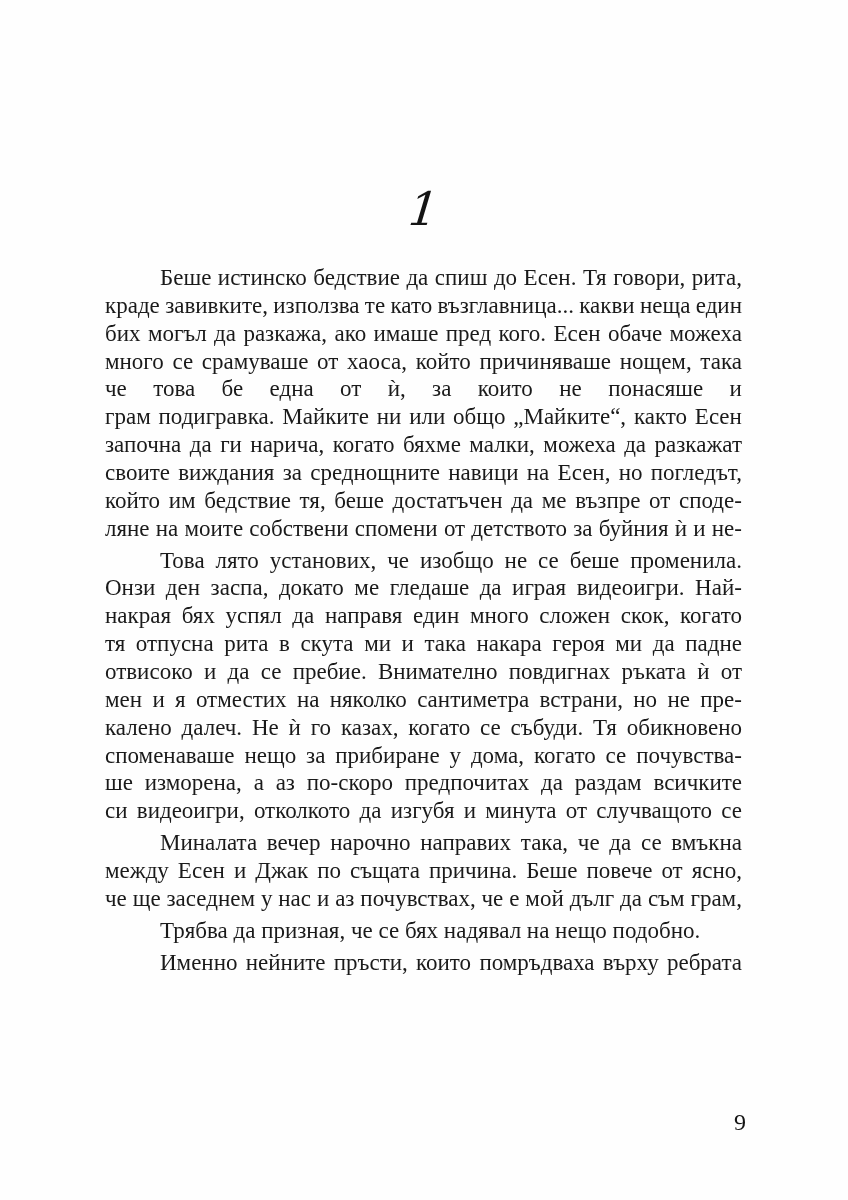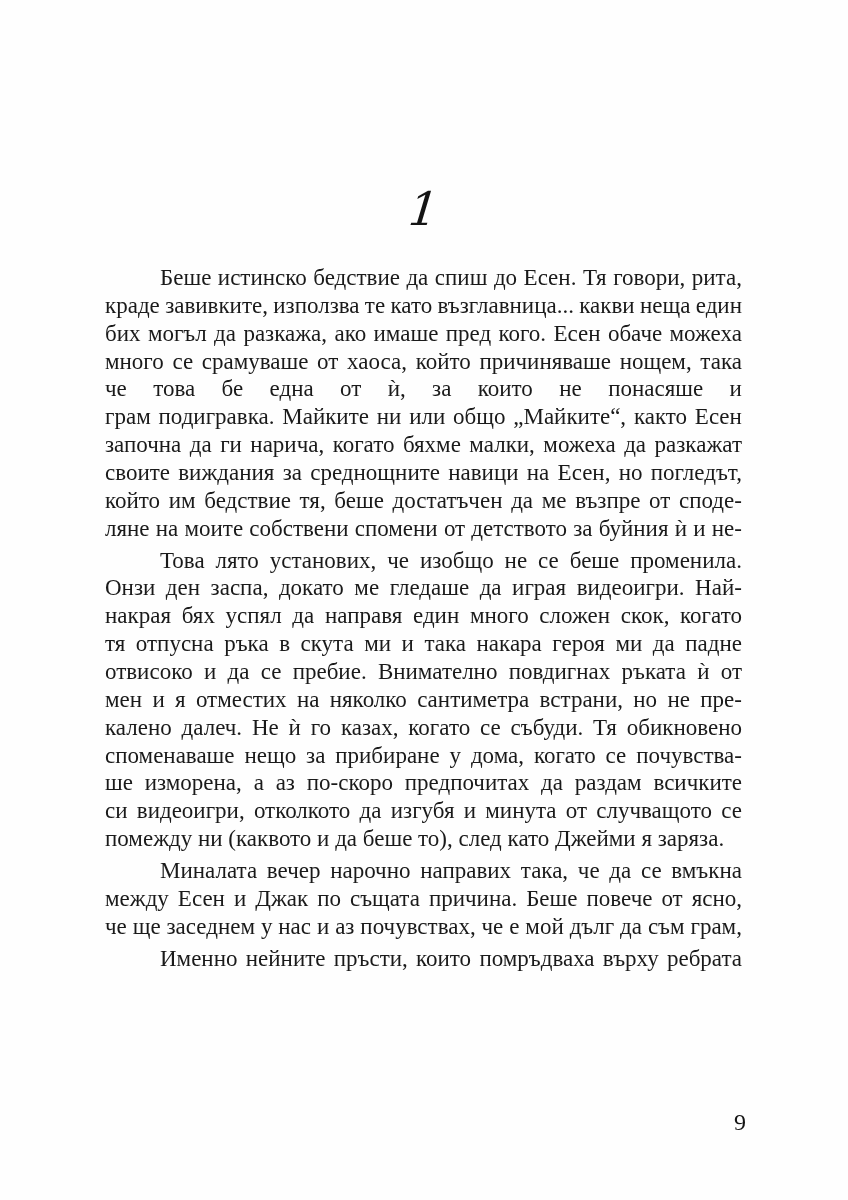--- a/index.html
+++ b/index.html
@@ -224,21 +224,21 @@
           <span>направя</span>
           <span>един</span>
           <span>много</span>
           <span>сложен</span>
           <span>скок,</span>
           <span>когато</span>
         </div>
         <div class="line">
           <span>тя</span>
           <span>отпусна</span>
-          <span>ръка</span>
+          <span>рита</span>
           <span>в</span>
           <span>скута</span>
           <span>ми</span>
           <span>и</span>
           <span>така</span>
           <span>накара</span>
           <span>героя</span>
           <span>ми</span>
           <span>да</span>
           <span>падне</span>
@@ -308,21 +308,20 @@
           <span>видеоигри,</span>
           <span>отколкото</span>
           <span>да</span>
           <span>изгубя</span>
           <span>и</span>
           <span>минута</span>
           <span>от</span>
           <span>случващото</span>
           <span>се</span>
         </div>
-        <div class="line last">помежду ни (каквото и да беше то), след като Джейми я заряза.</div>
       </div>
       <div class="para">
         <div class="line first">
           <span>Миналата</span>
           <span>вечер</span>
           <span>нарочно</span>
           <span>направих</span>
           <span>така,</span>
           <span>че</span>
           <span>да</span>
@@ -352,20 +351,23 @@
           <span>аз</span>
           <span>почувствах,</span>
           <span>че</span>
           <span>е</span>
           <span>мой</span>
           <span>дълг</span>
           <span>да</span>
           <span>съм</span>
           <span>грам,</span>
         </div>
+      </div>
+      <div class="para">
+        <div class="line first last">Трябва да призная, че се бях надявал на нещо подобно.</div>
       </div>
       <div class="para">
         <div class="line first">
           <span>Именно</span>
           <span>нейните</span>
           <span>пръсти,</span>
           <span>които</span>
           <span>помръдваха</span>
           <span>върху</span>
           <span>ребрата</span>

